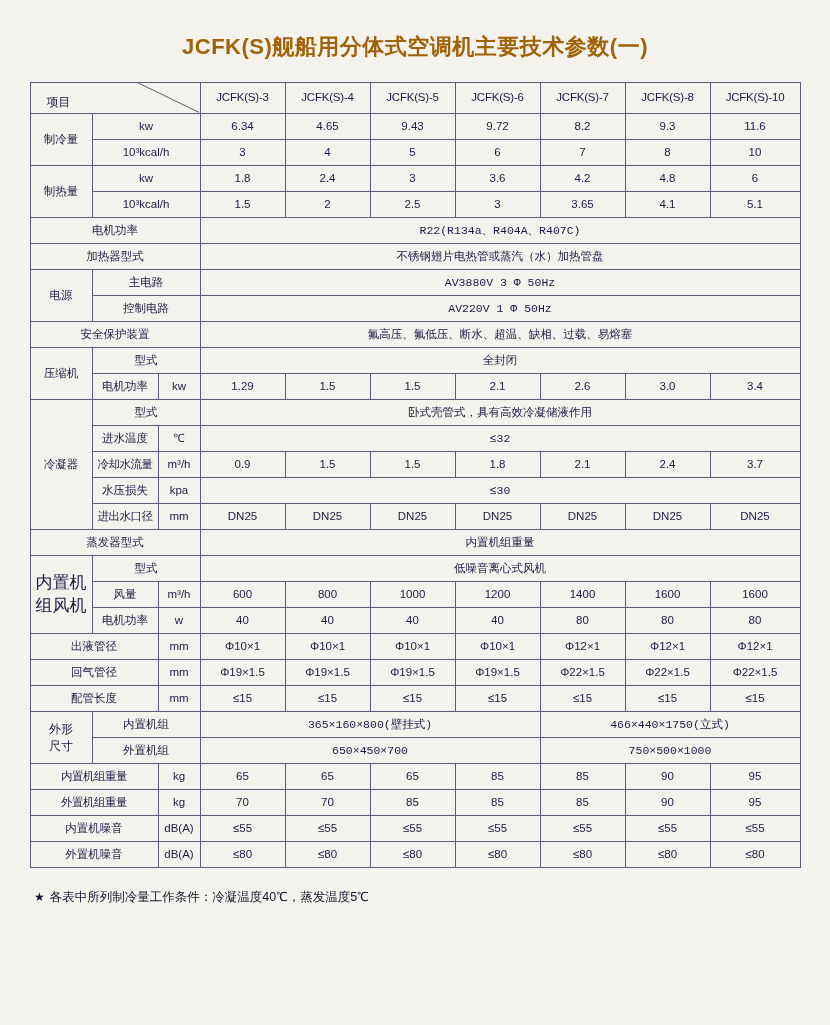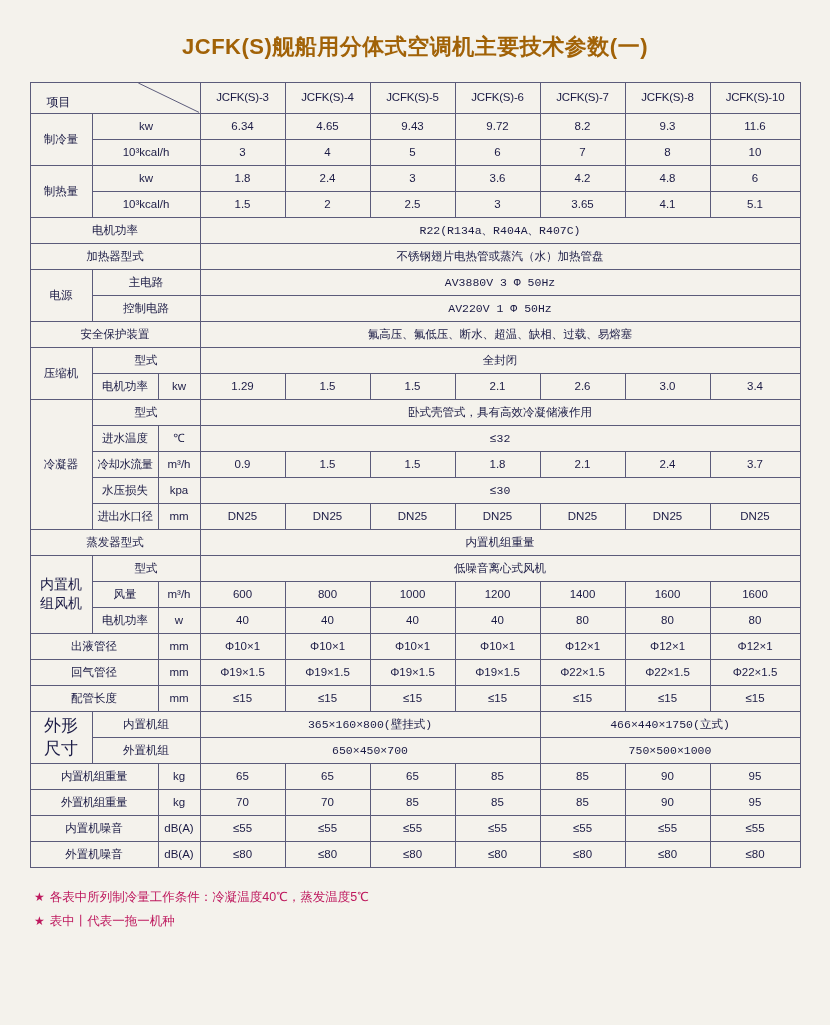--- a/index.html
+++ b/index.html
@@ -81,21 +81,21 @@
     font-size: 11px;
   }
   td.wide {
     font-size: 12px;
     font-family: Liberation Mono, monospace;
   }
   .footnotes {
     width: 770px;
     margin: 18px auto 0;
     font-size: 12.5px;
-    color: #be185d;
+    color: #0f172a;
     line-height: 1.9;
   }
   .footnotes div {
     padding-left: 4px;
   }
   .star {
     font-size: 12px;
     margin-right: 5px;
   }
   .tight { letter-spacing: -0.5px; }
@@ -262,21 +262,21 @@
         <td>DN25</td>
         <td>DN25</td>
       </tr>
 
       <tr>
         <td class="rowlabel" colspan="3">蒸发器型式</td>
         <td class="wide" colspan="7">内置机组重量</td>
       </tr>
 
       <tr>
-        <td class="rowlabel" rowspan="3" style="font-size:14px;line-height:1.35;">内置机<br>组风机</td>
+        <td class="rowlabel" rowspan="3" style="font-size:17px;line-height:1.35;">内置机<br>组风机</td>
         <td class="rowlabel" colspan="2">型式</td>
         <td class="wide" colspan="7">低噪音离心式风机</td>
       </tr>
       <tr>
         <td class="rowlabel">风量</td>
         <td class="unit">m³/h</td>
         <td>600</td>
         <td>800</td>
         <td>1000</td>
         <td>1200</td>
@@ -326,21 +326,21 @@
         <td>≤15</td>
         <td>≤15</td>
         <td>≤15</td>
         <td>≤15</td>
         <td>≤15</td>
         <td>≤15</td>
         <td>≤15</td>
       </tr>
 
       <tr>
-        <td class="rowlabel" rowspan="2" style="font-size:17px;line-height:1.35;margin-left:8px;">外形<br>尺寸</td>
+        <td class="rowlabel" rowspan="2" style="font-size:12px;line-height:1.35;margin-left:8px;">外形<br>尺寸</td>
         <td class="rowlabel" colspan="2">内置机组</td>
         <td class="wide" colspan="4">365×160×800(壁挂式)</td>
         <td class="wide" colspan="3">466×440×1750(立式)</td>
       </tr>
       <tr>
         <td class="rowlabel" colspan="2">外置机组</td>
         <td class="wide" colspan="4">650×450×700</td>
         <td class="wide" colspan="3">750×500×1000</td>
       </tr>
 
@@ -391,18 +391,15 @@
         <td>≤80</td>
         <td>≤80</td>
       </tr>
     </tbody>
   </table>
 
   <div class="footnotes">
     <div>
       <span class="star">★</span><span>各表中所列制冷量工作条件：冷凝温度40℃，蒸发温度5℃</span>
     </div>
-    <div>
-      <span class="star">★</span><span>表中丨代表一拖一机种</span>
-    </div>
   </div>
 
 </div>
 
 </body></html>

